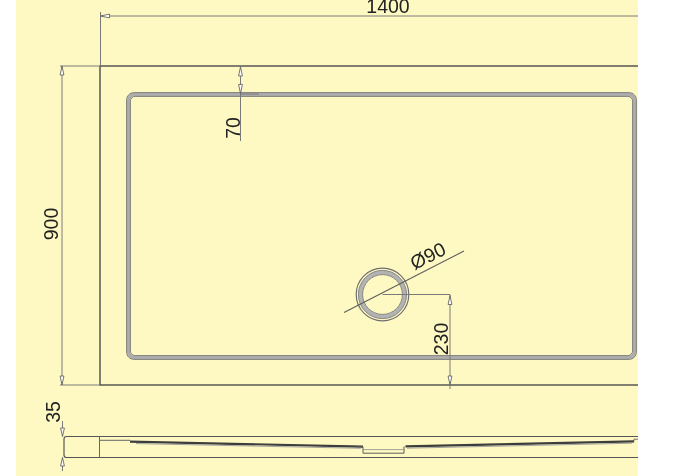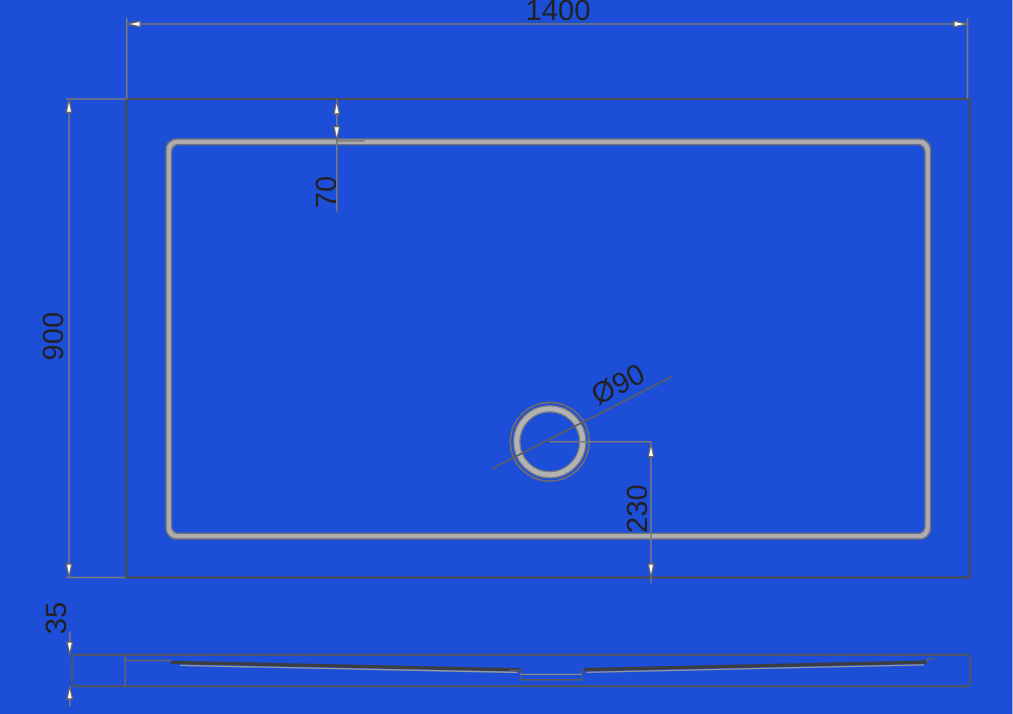--- a/index.html
+++ b/index.html
@@ -2,24 +2,25 @@
 <html><head>
 <meta charset="utf-8">
 <style>
   html, body {
     margin: 0;
     padding: 0;
     background: #ffffff;
   }
   #canvas {
     position: relative;
-    width: 675px;
+    width: 622px;
     height: 476px;
-    background: #1d4ed8;
+    background: #fef9c3;
     overflow: hidden;
+    margin-left: 16px;
   }
   svg {
     position: absolute;
     left: 0;
     top: 0;
   }
   text {
     font-family: "Liberation Sans", "DejaVu Sans", sans-serif;
     font-size: 19.5px;
     fill: #222222;

